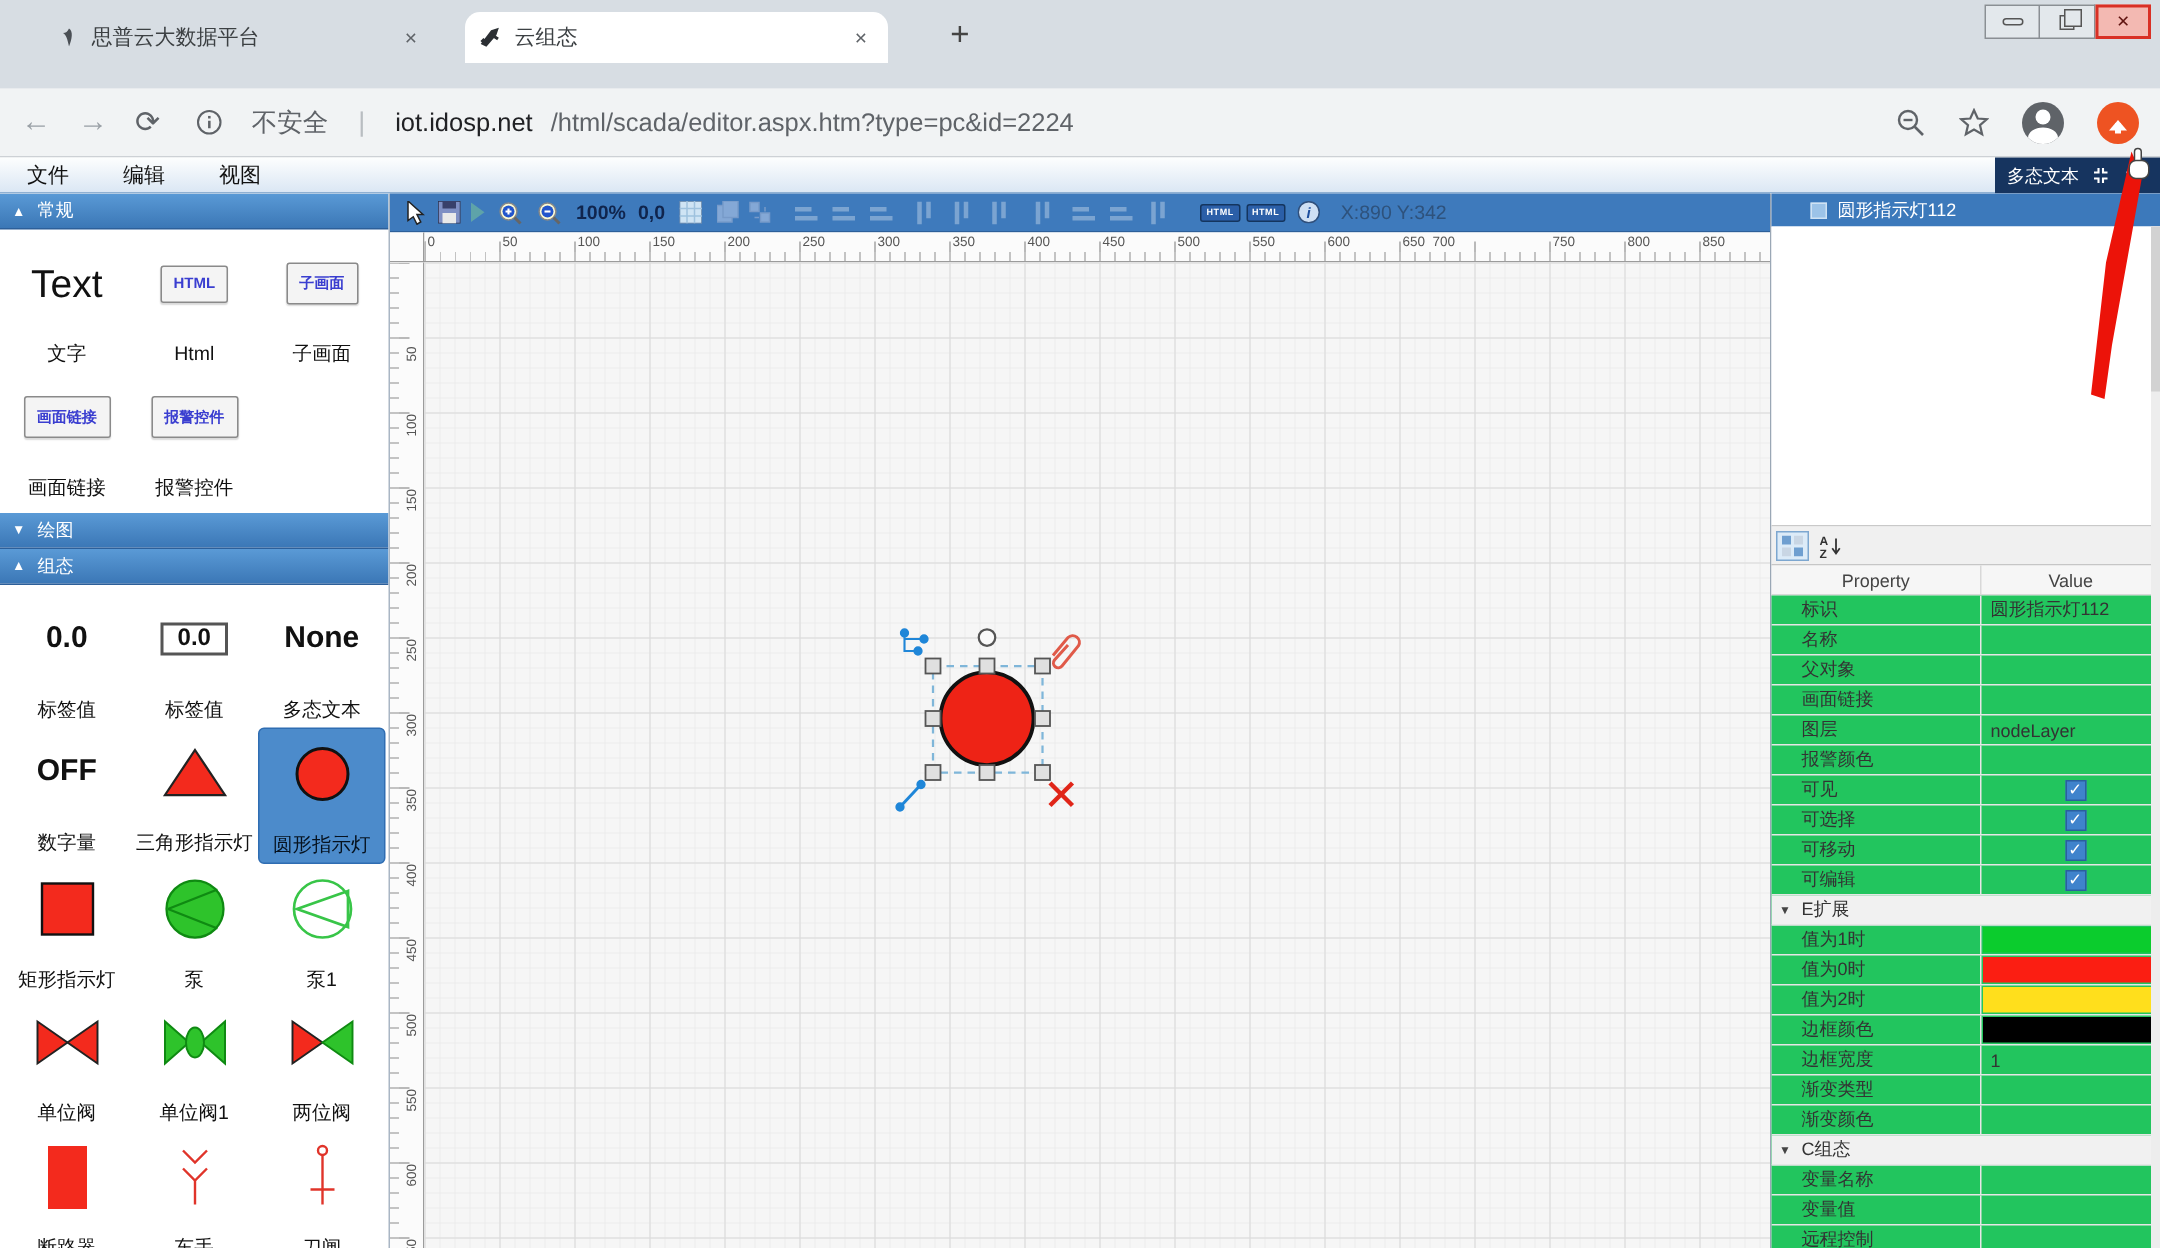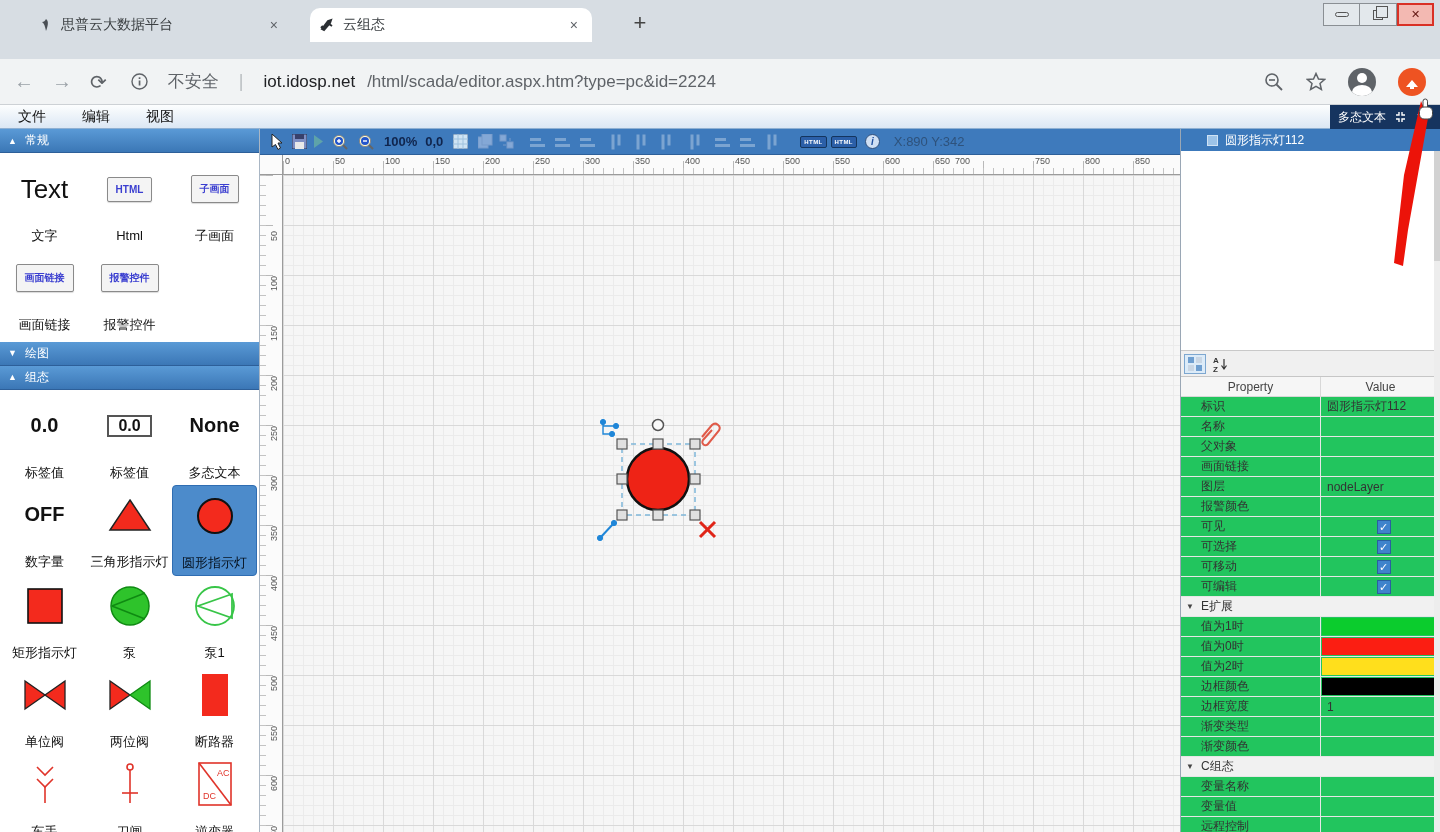--- a/index.html
+++ b/index.html
@@ -290,20 +290,30 @@
             <svg width="46" height="34">
               <polygon points="3,3 3,31 23,17" fill="#f32a1d" stroke="#222" stroke-width="1.3"></polygon>
               <polygon points="43,3 43,31 23,17" fill="#f32a1d" stroke="#222" stroke-width="1.3"></polygon>
             </svg>
           </div>
         <div class="plab">单位阀</div>
       </div>
       <div class="pitem">
         <div class="pprev">
             <svg width="46" height="34">
+              <polygon points="3,3 3,31 19,17" fill="#2ec32b" stroke="#0f8a12" stroke-width="1.3"></polygon>
+              <polygon points="43,3 43,31 27,17" fill="#2ec32b" stroke="#0f8a12" stroke-width="1.3"></polygon>
+              <ellipse cx="23" cy="17" rx="6" ry="10" fill="#2ec32b" stroke="#0f8a12" stroke-width="1.3"></ellipse>
+            </svg>
+          </div>
+        <div class="plab">单位阀1</div>
+      </div>
+      <div class="pitem">
+        <div class="pprev">
+            <svg width="46" height="34">
               <polygon points="3,3 3,31 23,17" fill="#f32a1d" stroke="#222" stroke-width="1.3"></polygon>
               <polygon points="43,3 43,31 23,17" fill="#2ec32b" stroke="#0f8a12" stroke-width="1.3"></polygon>
             </svg>
           </div>
         <div class="plab">两位阀</div>
       </div>
       <div class="pitem">
         <div class="pprev">
             <svg width="30" height="46">
               <rect x="2" y="2" width="26" height="42" fill="#f32a1d"></rect>

